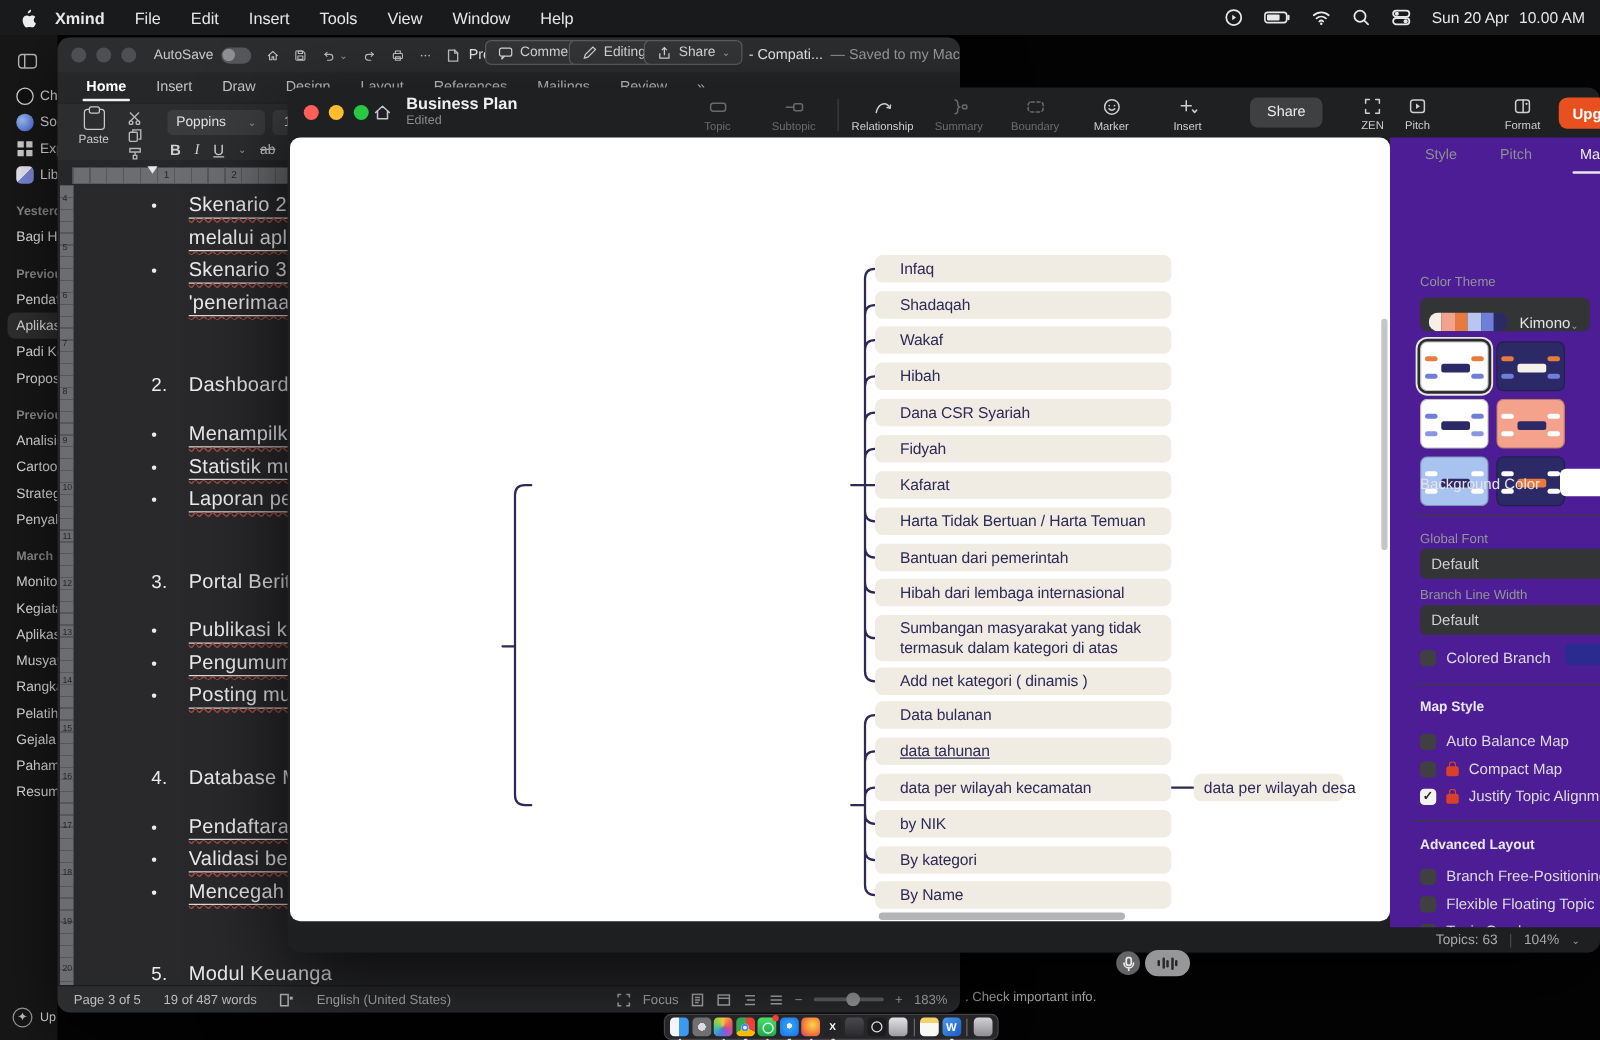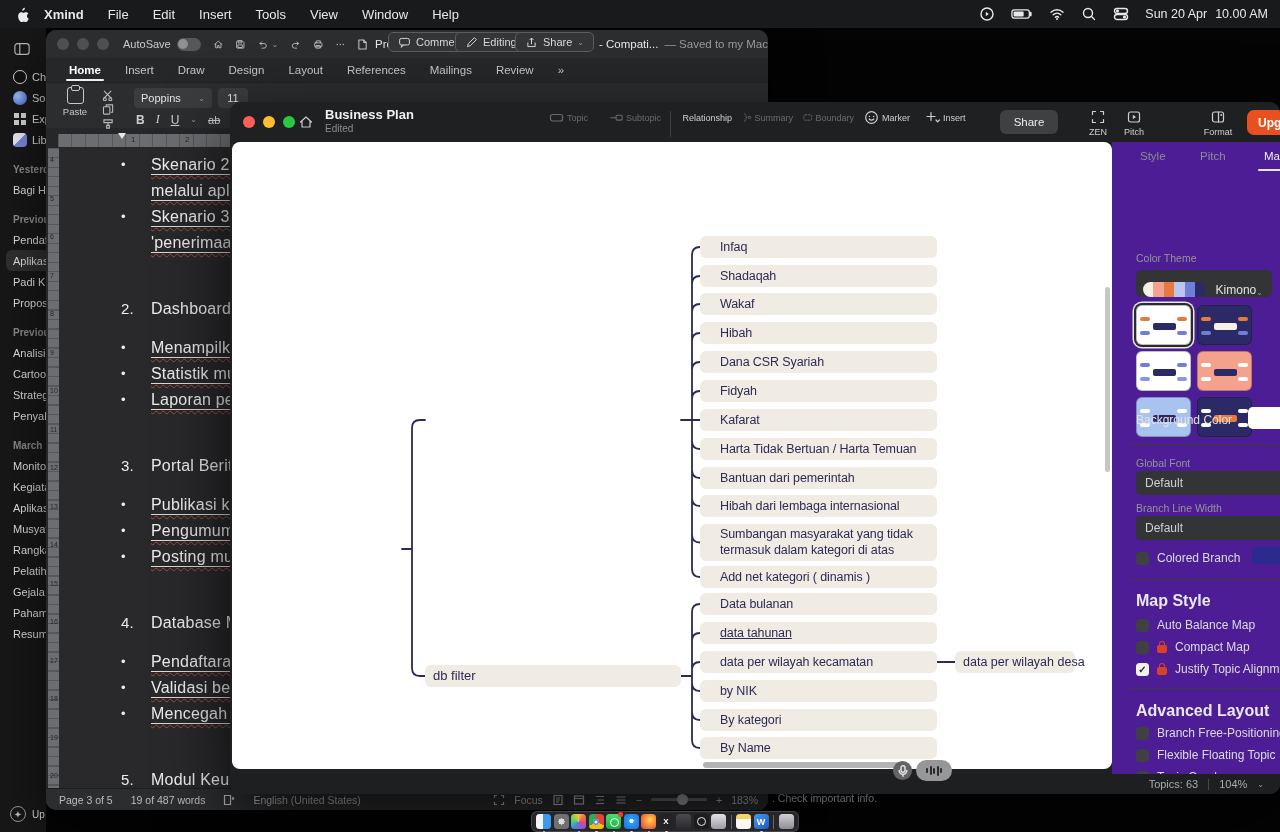--- a/index.html
+++ b/index.html
@@ -84,31 +84,31 @@
   .dl-u { border-bottom:1px solid #dcdcdc; padding-bottom:1px; }
   .w-status { position:absolute; left:0; bottom:0; right:0; height:22px; background:#2c2d2f; border-top:1px solid #1d1d1f; display:flex; align-items:center; color:#bdbdbf; font-size:10.5px; }
   .ws-left { display:flex; align-items:center; gap:18px; padding-left:13px; }
   .ws-right { position:absolute; right:10px; display:flex; align-items:center; gap:9px; }
   .ws-ic { width:12px; height:12px; color:#bdbdbf; }
   .ws-ic svg { width:100%; height:100%; stroke:currentColor; fill:none; stroke-width:1.2; }
   .ws-slider { width:56px; height:3px; background:#6a6c6e; border-radius:2px; position:relative; }
   .ws-knob { position:absolute; left:26px; top:-4px; width:11px; height:11px; border-radius:50%; background:#a8a8aa; }
 
   
-  .xm-win { position:absolute; left:230px; top:70px; width:1050px; height:692px; background:#1e2022; border-radius:10px; box-shadow:0 24px 70px rgba(0,0,0,.75); z-index:20; overflow:hidden;margin-top:32px; }
+  .xm-win { position:absolute; left:230px; top:70px; width:1050px; height:692px; background:#1e2022; border-radius:10px; box-shadow:0 24px 70px rgba(0,0,0,.75); z-index:20; overflow:hidden; }
   .xm-titlebar { position:absolute; left:0; top:0; right:0; height:40px; }
   .xm-lights { position:absolute; left:13px; top:14px; display:flex; gap:8px; }
   .xm-l { width:12px; height:12px; border-radius:50%; }
   .xm-home { position:absolute; left:68px; top:12px; width:16px; height:16px; color:#c8c8ca; }
   .xm-home svg, .xm-tool svg, .xm-mini svg { width:100%; height:100%; stroke:currentColor; fill:none; stroke-width:1.2; stroke-linecap:round; stroke-linejoin:round; }
   .xm-titleblock { position:absolute; left:95px; top:5px; }
   .xm-title { color:#f0f0f0; font-size:13px; font-weight:700; }
   .xm-sub { color:#8b8d8f; font-size:10px; margin-top:1px; }
   .xm-tools { position:absolute; left:318px; top:3px; display:flex; align-items:flex-start; gap:9px; }
-  .xm-tool { width:52px; display:flex; flex-direction:row; align-items:center; gap:2px; color:#cfcfd1; padding-top:4px; }
+  .xm-tool { width:52px; display:flex; flex-direction:column; align-items:center; gap:2px; color:#cfcfd1; padding-top:4px; }
   .xm-tool .ic16 { width:17px; height:17px; }
   .xm-tool-lbl { font-size:9px; white-space:nowrap; }
   .xm-dis { opacity:.42; }
   .xm-tooldiv { width:1px; height:26px; background:#3c3e40; margin-top:6px; }
   .xm-sharebtn { position:absolute; left:770px; top:8px; width:58px; height:24px; background:#3e4042; border-radius:6px; color:#ececec; font-size:11.5px; display:flex; align-items:center; justify-content:center; }
   .xm-mini { width:52px; display:flex; flex-direction:column; align-items:center; gap:2px; color:#cfcfd1; position:absolute; top:7px; }
   .xm-mini .ic16 { width:16px; height:16px; }
   .xm-mini-lbl { font-size:9px; }
   .xm-upgrade { position:absolute; left:1017px; top:8px; width:68px; height:25px; background:#e8511f; border-radius:7px; color:#fff; font-size:12px; font-weight:700; display:flex; align-items:center; padding-left:11px; }
 
@@ -133,21 +133,21 @@
   .xp-tab { position:absolute; top:8px; font-size:11.5px; color:#8d8f91; }
   .xp-tab-on { color:#f0f0f0; }
   .xp-underline { position:absolute; top:27px; height:2px; background:#e8e8e8; border-radius:2px; }
   .xp-card { position:absolute; left:24px; right:8px; top:38px; height:46px; background:#323436; border-radius:8px; display:flex; align-items:center; }
   .xp-thumb { width:55px; height:34px; background:#f6f6f4; border-radius:6px; margin-left:7px; position:relative; }
   .xp-thumb::before { content:""; position:absolute; left:18px; top:14px; width:19px; height:6px; background:#2c2a66; border-radius:2px; }
   .xp-thumb::after { content:""; position:absolute; left:6px; top:9px; width:9px; height:3px; background:#b8b8c8; border-radius:2px;
       box-shadow:0 13px 0 #b8b8c8, 34px 0 0 #b8b8c8, 34px 13px 0 #b8b8c8; }
   .xp-cardlbl { margin-left:12px; font-size:12px; color:#e4e4e6; }
   .xp-label { position:absolute; left:24px; font-size:10.5px; color:#939597; }
-  .xp-label-lg { position:absolute; left:24px; font-size:16px; color:#e8e8ea; font-weight:700; }
+  .xp-label-lg { position:absolute; left:24px; font-size:11px; color:#e8e8ea; font-weight:700; }
   .xp-drop { position:absolute; left:24px; right:8px; top:128px; height:27px; background:#323436; border-radius:6px; display:flex; align-items:flex-end; }
   .xp-swatches { display:flex; margin-left:7px; border-radius:8px; overflow:hidden; height:15px; }
   .xp-sw { width:14px; height:15px; }
   .xp-dropname { margin-left:10px; font-size:12px; color:#e4e4e6; }
   .xp-drop .chev { margin-left:auto; margin-right:9px; }
   .xp-grid { position:absolute; left:24px; top:163px; width:160px; display:flex; flex-wrap:wrap; gap:6px; }
   .thm { width:55px; height:40px; border-radius:6px; position:relative; flex:none; border:1px solid rgba(0,0,0,.25); }
   .thm-sel { box-shadow:0 0 0 2px #292b2d, 0 0 0 3.5px #e8e8e8; }
   .thm-bar { position:absolute; left:16px; top:17px; width:23px; height:6.5px; border-radius:2px; }
   .thm-pill { position:absolute; width:10px; height:4px; border-radius:2px; }
@@ -692,21 +692,20 @@
             </svg></span>
         <span class="xm-mini-lbl">Format</span>
       </div>
       <div class="xm-upgrade">Upgrade</div>
     </div>
 
     <div class="xm-canvas">
       <svg id="mmSvg" width="880" height="627">
           <path d="M170 407H180 M180 407V286Q180 278 188 278H193 M180 407V526Q180 534 188 534H193 M449 278H460 M449 534H460 M705 520H723 M460 278V113Q460 105 468 105H468 M460 278V142Q460 134 468 134H468 M460 278V170Q460 162 468 162H468 M460 278V199Q460 191 468 191H468 M460 278V228Q460 220 468 220H468 M460 278V257Q460 249 468 249H468 M449 278H468 M460 278V299Q460 307 468 307H468 M460 278V328Q460 336 468 336H468 M460 278V356Q460 364 468 364H468 M460 278V392.5Q460 400.5 468 400.5H468 M460 278V427Q460 435 468 435H468 M460 534V470Q460 462 468 462H468 M460 534V499Q460 491 468 491H468 M460 534V528Q460 520 468 520H468 M460 534V541Q460 549 468 549H468 M460 534V570Q460 578 468 578H468 M460 534V598Q460 606 468 606H468"></path>
         </svg>
-      <div class="mm-branch" style="top:523px">db filter</div>
       <div id="mmNodes">
           <div class="mm-node" style="top: 94px; height: 22px; white-space: nowrap;">Infaq</div>
           <div class="mm-node" style="top: 123px; height: 22px; white-space: nowrap;">Shadaqah</div>
           <div class="mm-node" style="top: 151px; height: 22px; white-space: nowrap;">Wakaf</div>
           <div class="mm-node" style="top: 180px; height: 22px; white-space: nowrap;">Hibah</div>
           <div class="mm-node" style="top: 209px; height: 22px; white-space: nowrap;">Dana CSR Syariah</div>
           <div class="mm-node" style="top: 238px; height: 22px; white-space: nowrap;">Fidyah</div>
           <div class="mm-node" style="top: 267px; height: 22px; white-space: nowrap;">Kafarat</div>
           <div class="mm-node" style="top: 296px; height: 22px; white-space: nowrap;">Harta Tidak Bertuan / Harta Temuan</div>
           <div class="mm-node" style="top: 325px; height: 22px; white-space: nowrap;">Bantuan dari pemerintah</div>

